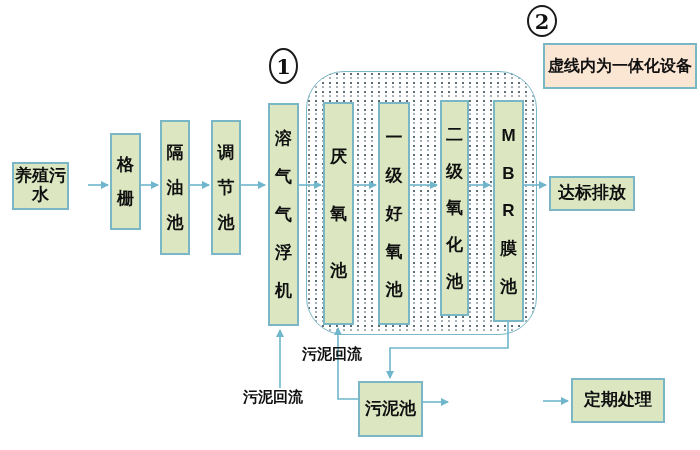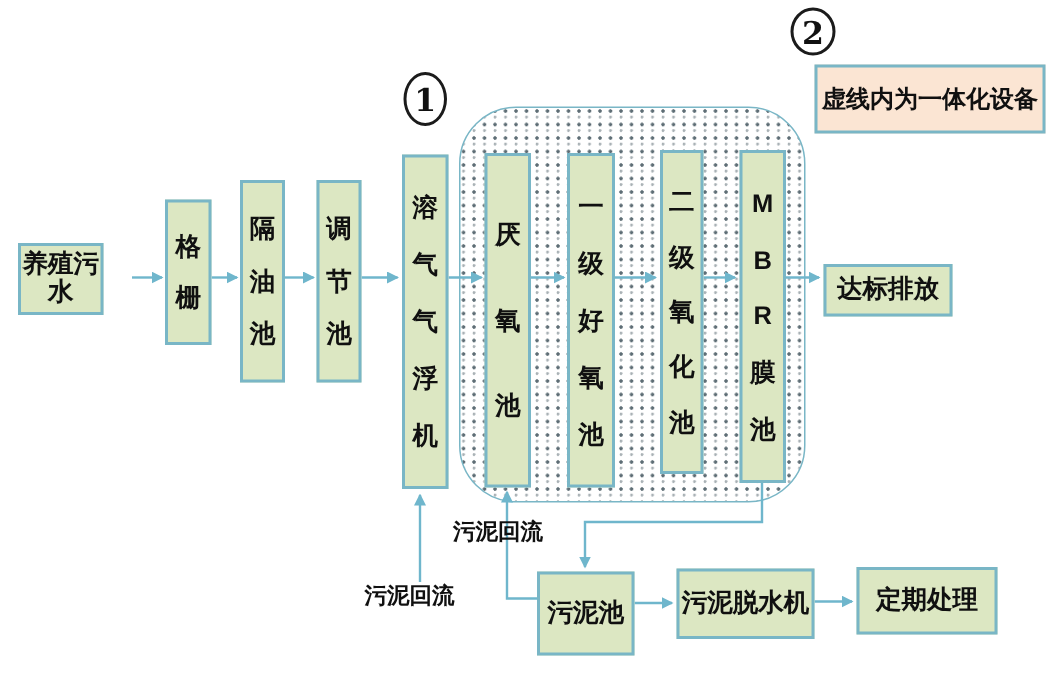--- a/index.html
+++ b/index.html
@@ -129,21 +129,20 @@
       <span>B</span>
       <span>R</span>
       <span>膜</span>
       <span>池</span>
     </div>
 
   <div class="node" style="left:549px;top:176px;width:86px;height:35px">达标排放</div>
 
   <div class="node" style="left:358px;top:381px;width:65px;height:56px">污泥池</div>
 
-  <div class="node" style="left:451px;top:379px;width:92px;height:47px">污泥脱水机</div>
 
   <div class="node" style="left:571px;top:378px;width:94px;height:45px">定期处理</div>
 
   <div class="badge" style="left:269px;top:48px;width:29px;height:36px">1</div>
   <div class="badge" style="left:527px;top:5px;width:30px;height:32px">2</div>
 
   <div class="note">虚线内为一体化设备</div>
 
   <div class="flow-label" style="left:302px;top:345px">污泥回流</div>
   <div class="flow-label" style="left:243px;top:388px">污泥回流</div>

